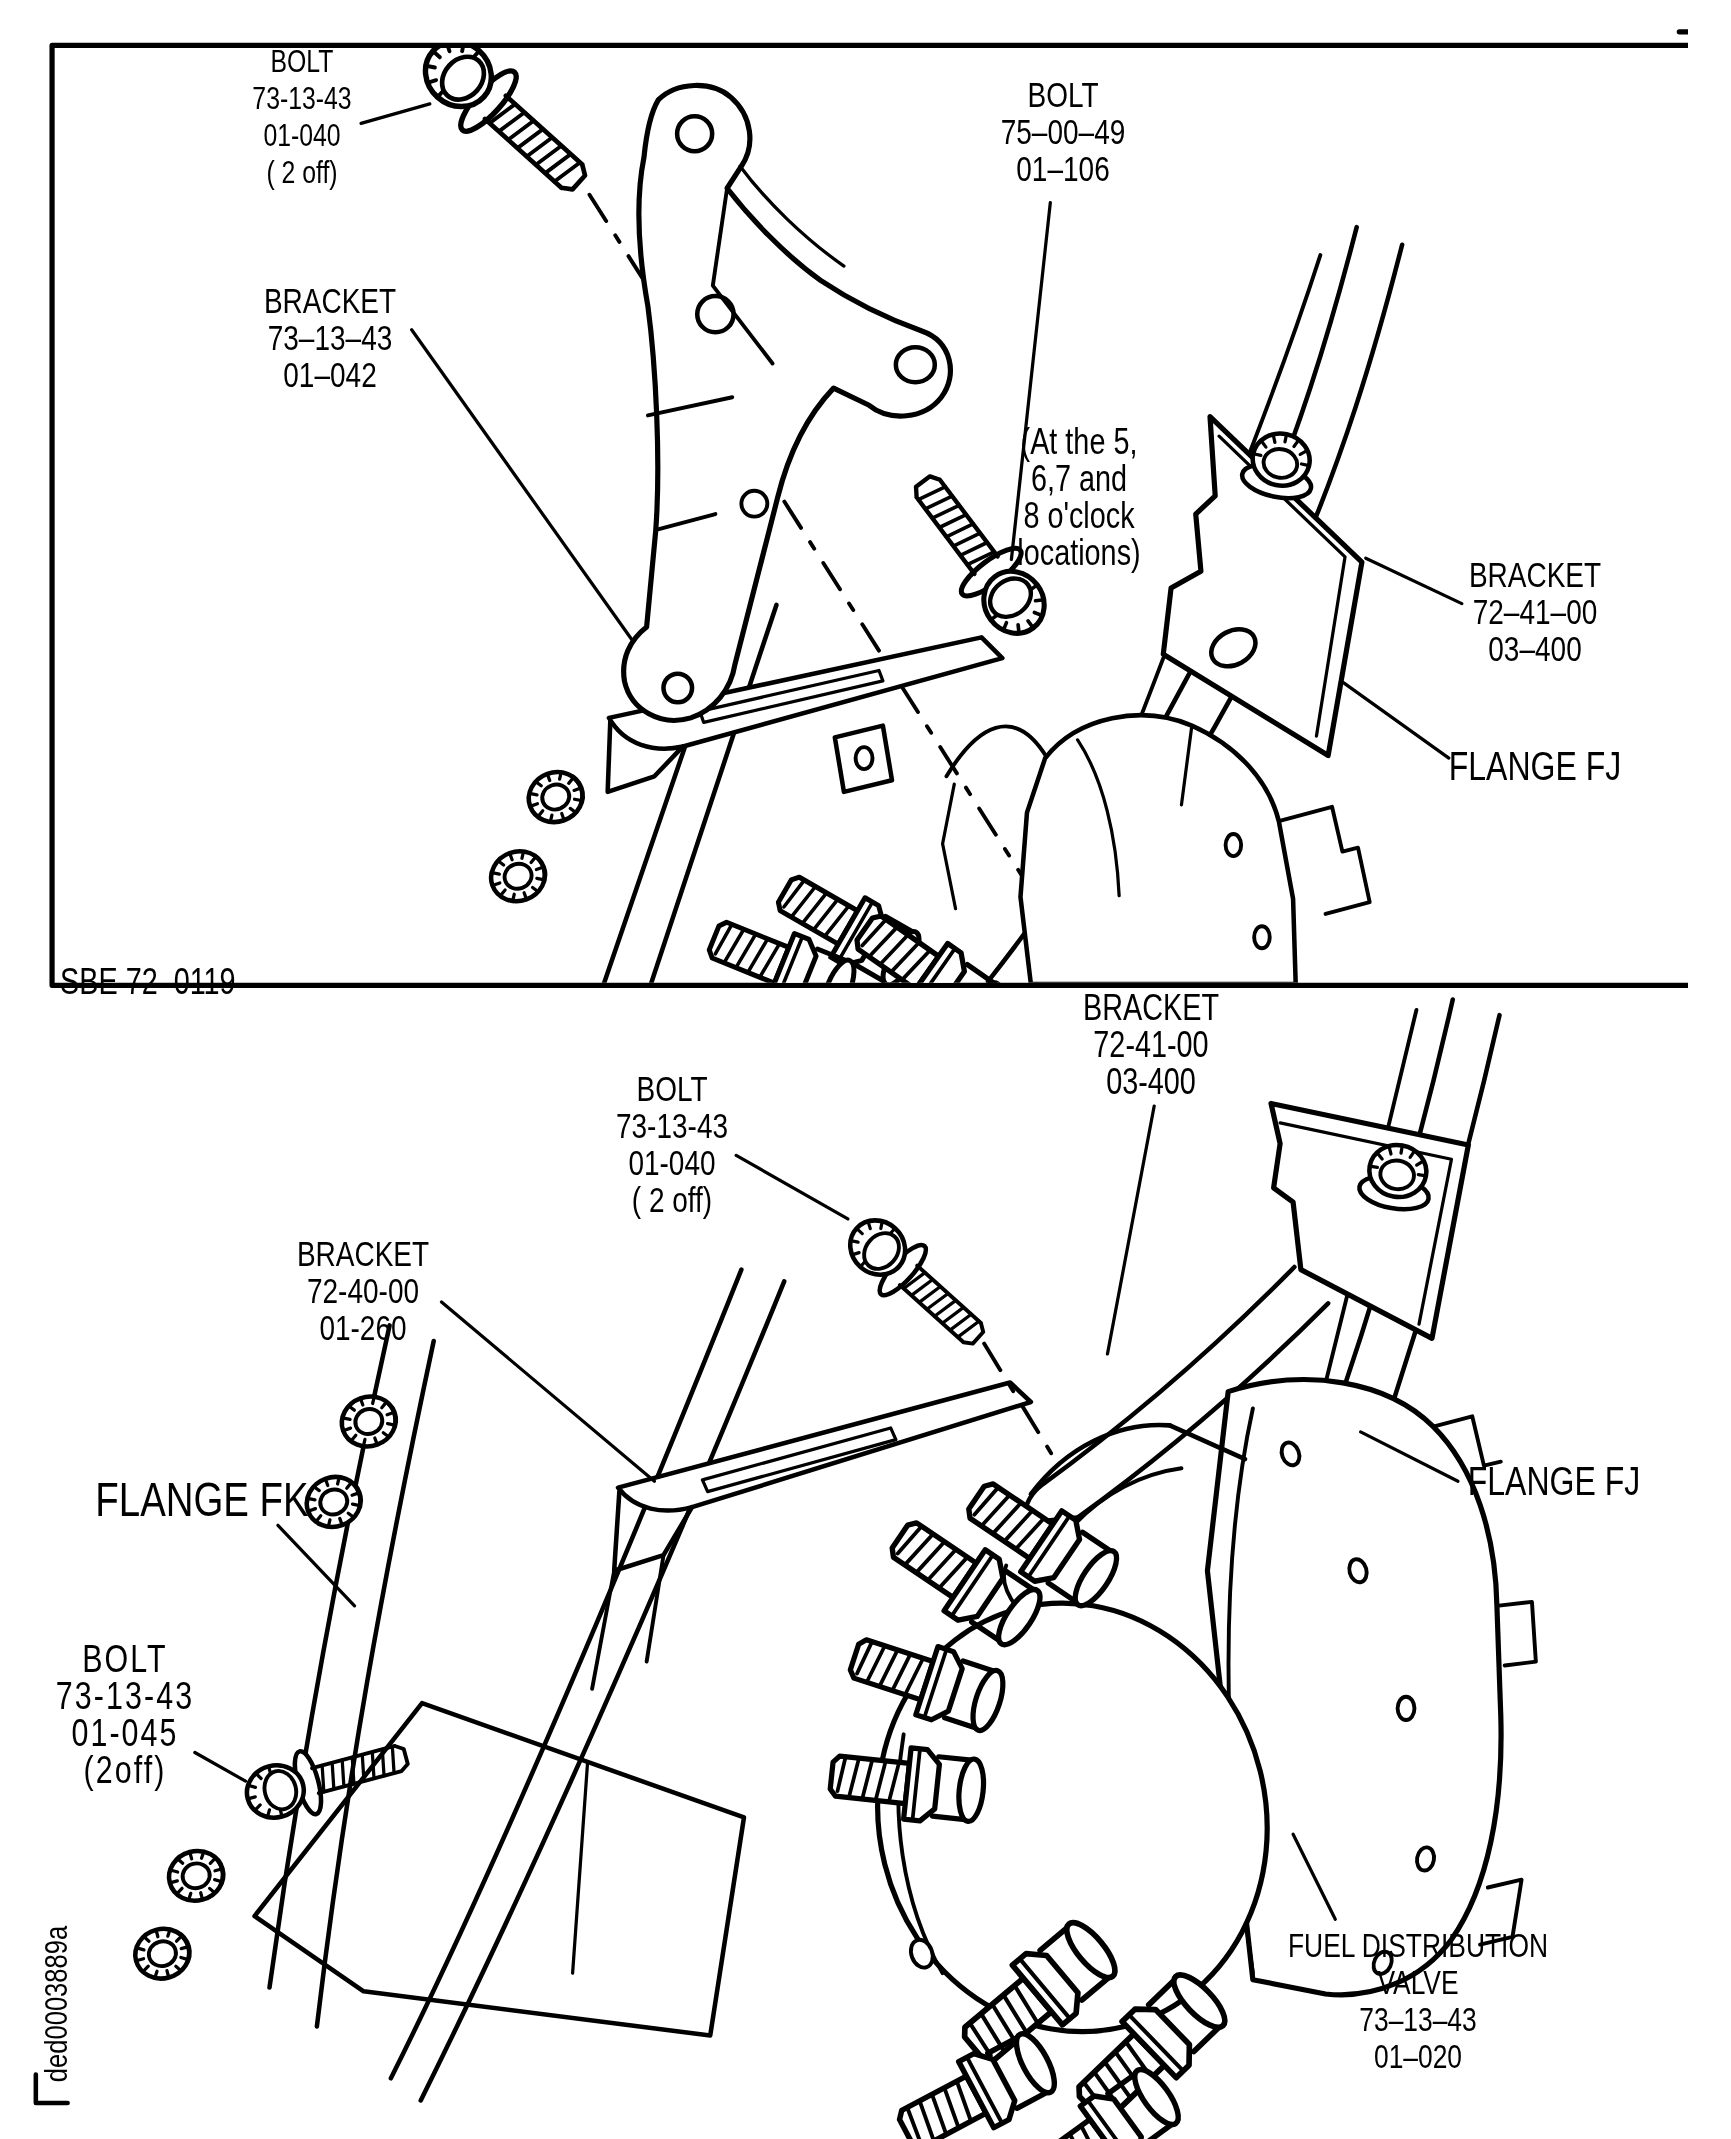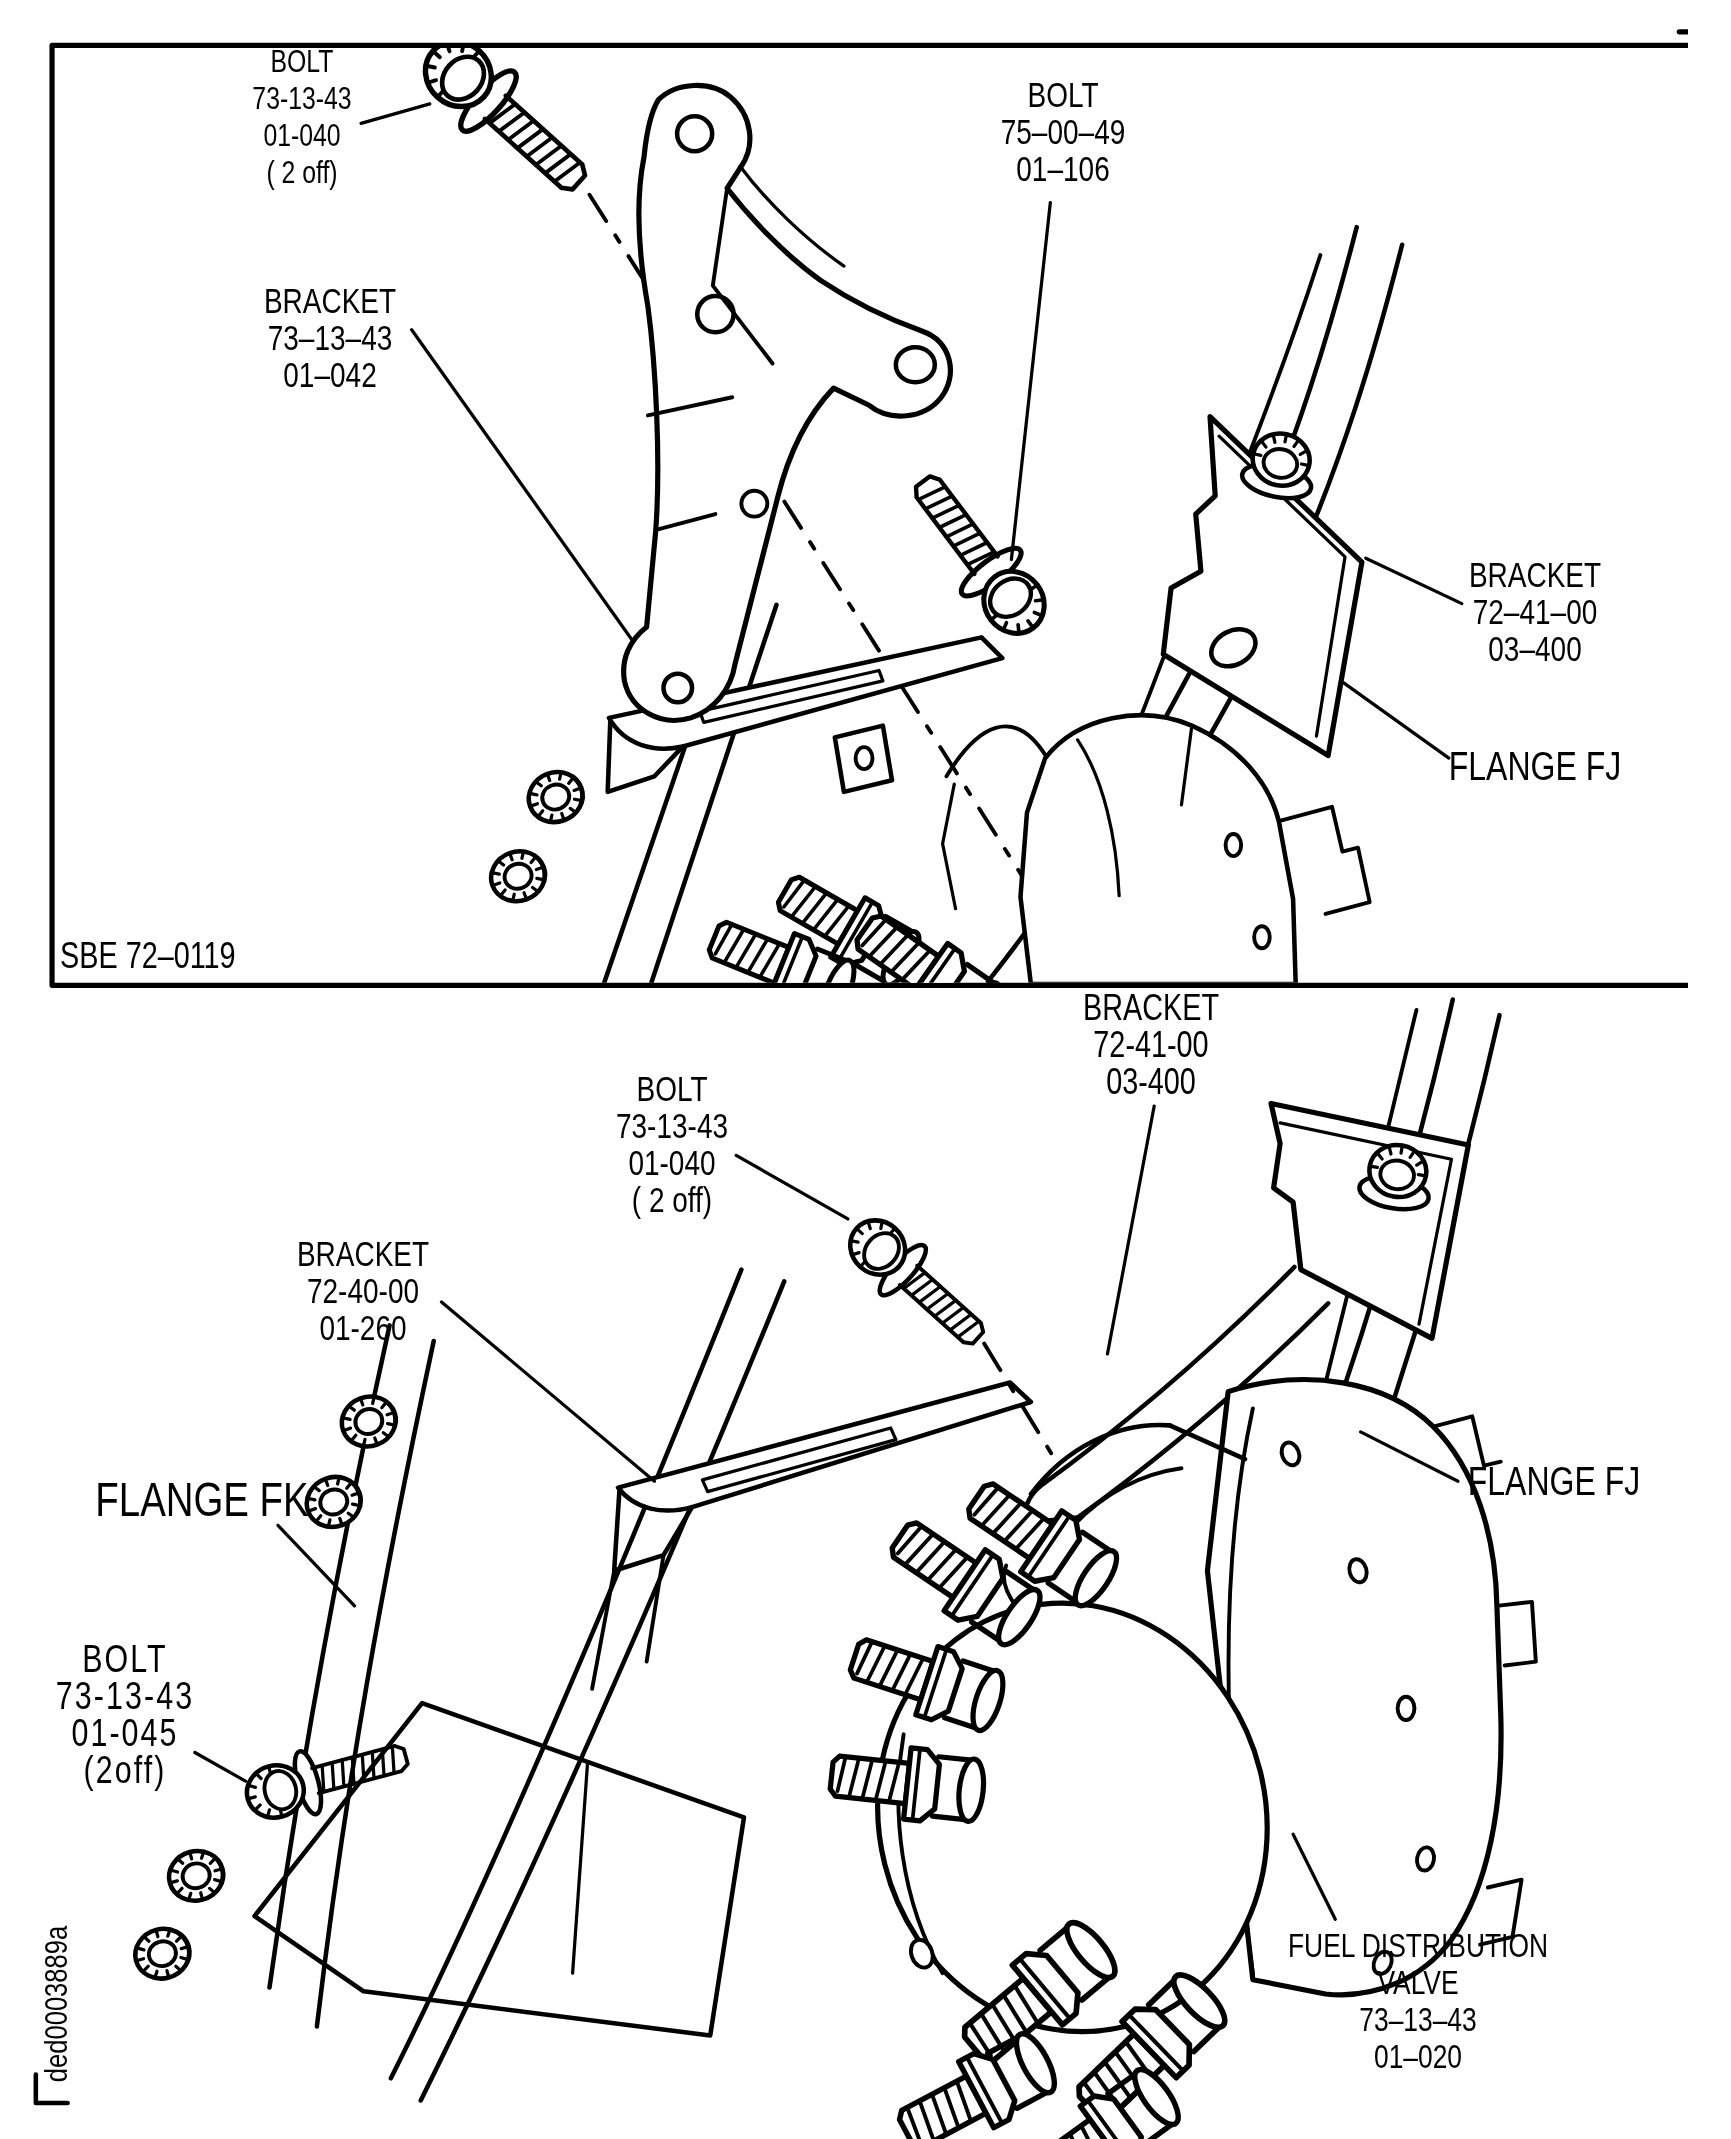--- a/index.html
+++ b/index.html
@@ -1,20 +1,20 @@
 <!DOCTYPE html>
 <html style="font-size:10.4px"><head>
 <meta charset="utf-8">
 <style>
   html,body{margin:0;padding:0;background:#fff;}
   .page{position:relative;width:1688px;height:2140px;background:#ffffff;
         font-family:"Liberation Sans",sans-serif;color:#000;overflow:hidden;}
   svg.art{position:absolute;left:0;top:0;width:1732px;height:2140px;}
   .lbl{position:absolute;transform:translateX(-50%);text-align:center;}
-  .lbl.left{transform:none;text-align:left;}
+  .lbl.left{transform:none;text-align:left;margin-top:26px;}
   .sx{display:inline-block;transform:scaleX(0.80);transform-origin:center top;
       white-space:pre;line-height:37px;}
   .lbl.left .sx{transform-origin:left top;}
   .vlbl{position:absolute;transform:translate(-50%,-50%) rotate(-90deg);white-space:nowrap;}
 </style>
 </head>
 <body>
 
 <div class="page">
 
@@ -285,20 +285,25 @@
 <div class="lbl" style="left:1063px;top:76px;font-size:35px">
   <span class="sx">BOLT
 75–00–49
 01–106</span></div>
 
 <div class="lbl" style="left:330px;top:282px;font-size:35px">
   <span class="sx">BRACKET
 73–13–43
 01–042</span></div>
 
+<div class="lbl" style="left:1079px;top:423px;font-size:36px">
+  <span class="sx">(At the 5,
+6,7 and
+8 o'clock
+locations)</span></div>
 
 <div class="lbl" style="left:1535px;top:556px;font-size:35px">
   <span class="sx">BRACKET
 72–41–00
 03–400</span></div>
 
 <div class="lbl" style="left:1535px;top:744px;font-size:40px">
   <span class="sx">FLANGE FJ</span></div>
 
 <div class="lbl left" style="left:60px;top:935px;font-size:36px">

